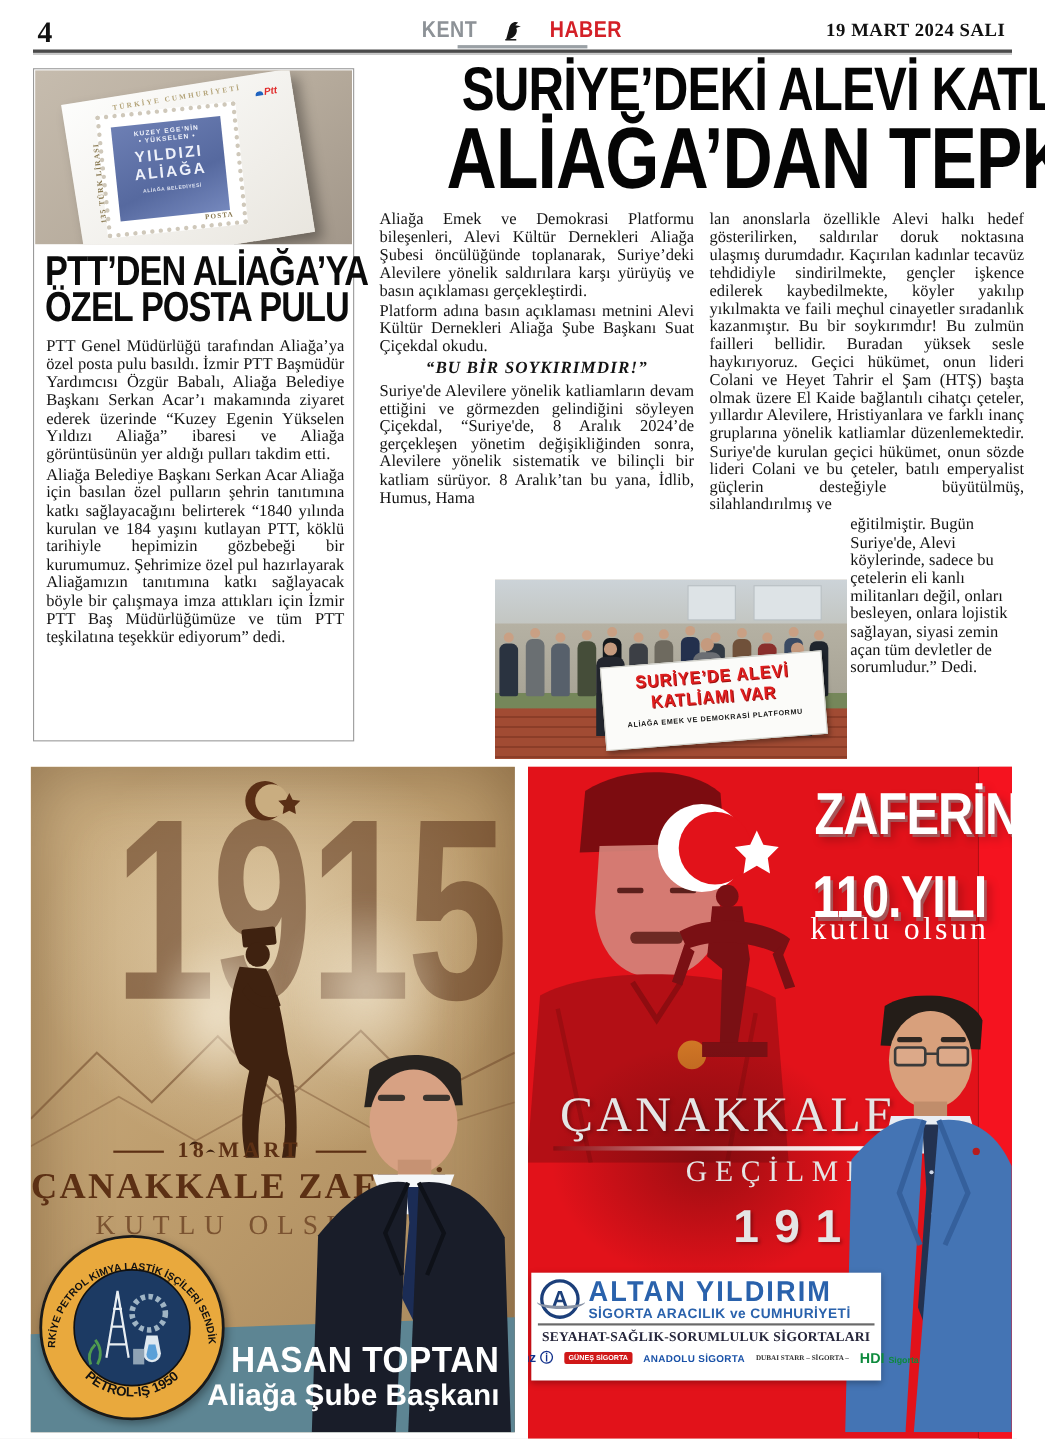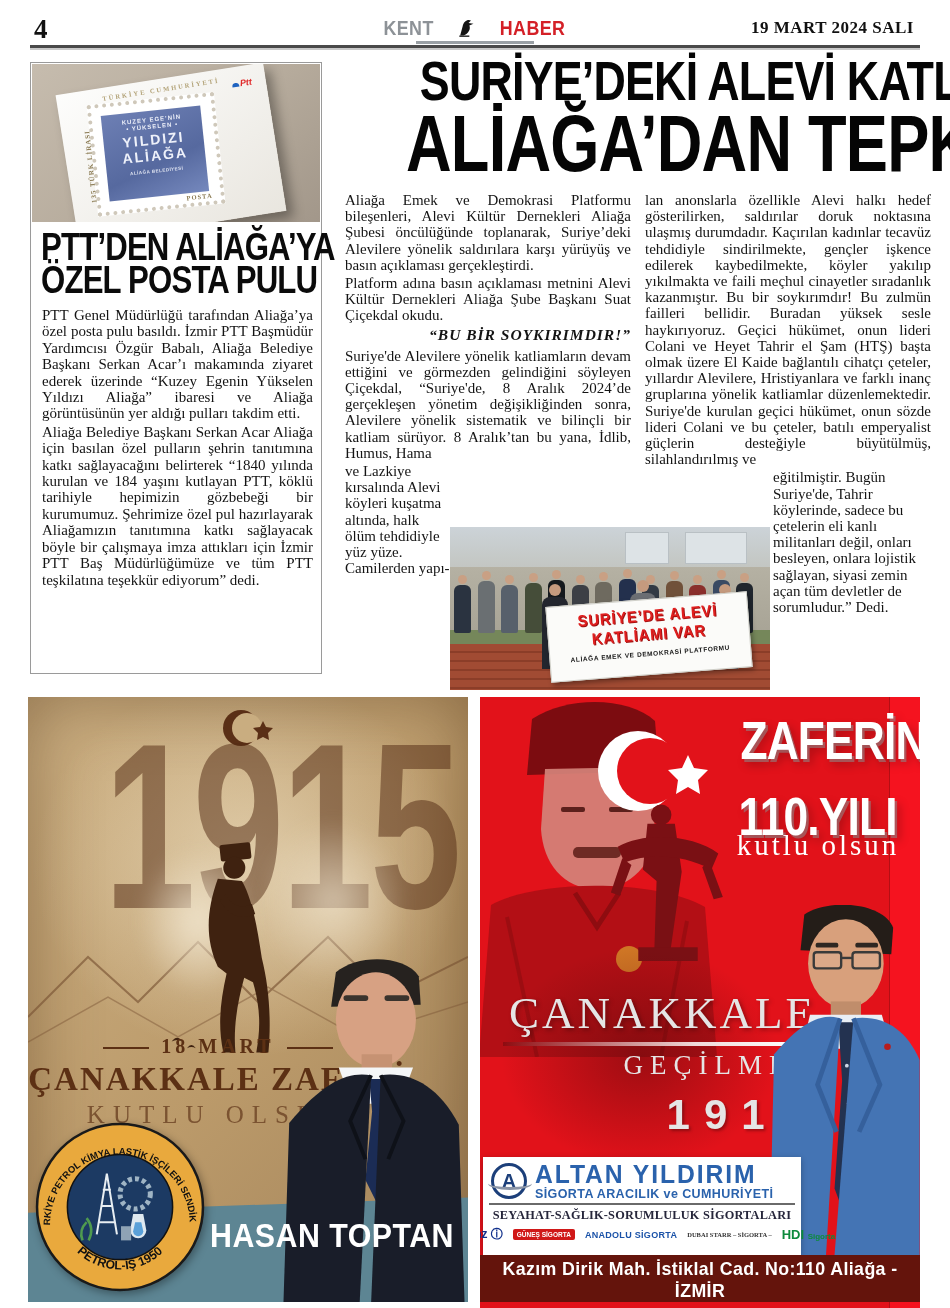--- a/index.html
+++ b/index.html
@@ -49,21 +49,21 @@
   
   .main-art{position:absolute;left:333px;top:55px;width:600px;height:635px}
   .mh{-webkit-user-select:none;text-align:center;color:#050505;white-space:nowrap}
   .mh1{font:900 56px "Liberation Sans",sans-serif;line-height:52px;letter-spacing:-1px}
   .mh1 span,.mh2 span{display:inline-block;transform:scaleX(.8);transform-origin:center}
   .mh2{font:900 79px "Liberation Sans",sans-serif;line-height:70px;letter-spacing:-1px;margin-top:2px}
   .col{position:absolute;top:137px;width:286px;font:15px/16.2px "Liberation Serif",serif;color:#141414;text-align:justify}
   .col1{left:12px}
   .col2{left:312px}
   .col p+p{margin-top:2px}
-  .subhead{font:900 italic 15.5px "Liberation Serif",serif;letter-spacing:1px;margin:12px 0 4px;text-align:right}
+  .subhead{font:900 italic 15.5px "Liberation Serif",serif;letter-spacing:1px;margin:12px 0 4px;text-align:center}
   .wrap-narrow1{width:106px;text-align:left}
   .wrap-narrow2{width:158px;margin-left:128px;text-align:left}
 
   
   .photo{position:absolute;left:117px;top:472px;width:320px;height:163px;overflow:hidden;background:#b7b3a6}
   .photo .sky{position:absolute;left:0;top:0;right:0;height:40px;background:linear-gradient(#ccd3d8,#c3c6c2)}
   .photo .bld{position:absolute;top:6px;width:42px;height:30px;background:#dde3e6;box-shadow:0 0 0 1px #b9c0c4}
   .photo .wall{position:absolute;left:0;top:40px;right:0;height:66px;background:linear-gradient(#b5b1a3,#a8a496)}
   .photo .grass{position:absolute;left:0;top:103px;right:0;height:16px;background:#75875a}
   .photo .brick{position:absolute;left:0;top:117px;right:0;bottom:0;
@@ -202,26 +202,25 @@
 
   <div class="main-art">
     <div class="mh mh1"><span>SURİYE’DEKİ ALEVİ KATLİAMINA</span></div>
     <div class="mh mh2"><span>ALİAĞA’DAN TEPKİ</span></div>
 
     <div class="col col1">
       <p>Aliağa Emek ve Demokrasi Platformu bileşenleri, Alevi Kültür Dernekleri Aliağa Şubesi öncülüğünde toplanarak, Suriye’deki Alevilere yönelik saldırılara karşı yürüyüş ve basın açıklaması gerçekleştirdi.</p>
       <p>Platform adına basın açıklaması metnini Alevi Kültür Dernekleri Aliağa Şube Başkanı Suat Çiçekdal okudu.</p>
       <p class="subhead">“BU BİR SOYKIRIMDIR!”</p>
       <p>Suriye'de Alevilere yönelik katliamların devam ettiğini ve görmezden gelindiğini söyleyen Çiçekdal, “Suriye'de, 8 Aralık 2024’de gerçekleşen yönetim değişikliğinden sonra, Alevilere yönelik sistematik ve bilinçli bir katliam sürüyor. 8 Aralık’tan bu yana, İdlib, Humus, Hama</p>
-      <p class="wrap-narrow1">ve Lazkiye kırsalında Alevi köyleri kuşatma altında, halk ölüm tehdidiyle yüz yüze. Camilerden yapı-</p>
     </div>
 
     <div class="col col2">
       <p>lan anonslarla özellikle Alevi halkı hedef gösterilirken, saldırılar doruk noktasına ulaşmış durumdadır. Kaçırılan kadınlar tecavüz tehdidiyle sindirilmekte, gençler işkence edilerek kaybedilmekte, köyler yakılıp yıkılmakta ve faili meçhul cinayetler sıradanlık kazanmıştır. Bu bir soykırımdır! Bu zulmün failleri bellidir. Buradan yüksek sesle haykırıyoruz. Geçici hükümet, onun lideri Colani ve Heyet Tahrir el Şam (HTŞ) başta olmak üzere El Kaide bağlantılı cihatçı çeteler, yıllardır Alevilere, Hristiyanlara ve farklı inanç gruplarına yönelik katliamlar düzenlemektedir. Suriye'de kurulan geçici hükümet, onun sözde lideri Colani ve bu çeteler, batılı emperyalist güçlerin desteğiyle büyütülmüş, silahlandırılmış ve</p>
-      <p class="wrap-narrow2">eğitilmiştir. Bugün Suriye'de, Tahrir köylerinde, sadece bu çetelerin eli kanlı militanları değil, onları besleyen, onlara lojistik sağlayan, siyasi zemin açan tüm devletler de sorumludur.” Dedi.</p>
+      <p class="wrap-narrow2">eğitilmiştir. Bugün Suriye'de, Alevi köylerinde, sadece bu çetelerin eli kanlı militanları değil, onları besleyen, onlara lojistik sağlayan, siyasi zemin açan tüm devletler de sorumludur.” Dedi.</p>
     </div>
 
     <div class="photo">
       <div class="sky"></div>
       <div class="bld" style="left:176px"></div>
       <div class="bld" style="left:236px;width:60px"></div>
       <div class="wall"></div>
       <div class="grass"></div>
       <div class="brick"></div>
       <div class="crowd">
@@ -283,20 +282,21 @@
       <rect x="106" y="38" width="26" height="6" rx="3" fill="#3a332d"></rect>
       <rect x="82" y="100" width="32" height="20" fill="#c69273"></rect>
       <path d="M58,114 L136,114 L122,152 L72,152 Z" fill="#f4f6f8"></path>
       <path d="M90,126 L106,126 L103,160 L110,232 L97,254 L86,232 L93,160 Z" fill="#1b2c55"></path>
       <path d="M6,172 C44,126 70,118 92,122 L80,360 L0,360 Z" fill="#191d29"></path>
       <path d="M102,122 C132,118 162,132 184,174 L190,360 L92,360 Z" fill="#191d29"></path>
       <path d="M92,122 L70,170 L86,210" stroke="#0e1118" stroke-width="4" fill="none"></path>
       <path d="M102,122 L126,170 L110,210" stroke="#0e1118" stroke-width="4" fill="none"></path>
     </svg>
     <div class="lname">HASAN TOPTAN</div>
+    <div class="lrole">Aliağa Şube Başkanı</div>
     <svg class="union" width="172" height="172" viewBox="0 0 170 170">
       <circle cx="85" cy="85" r="82" fill="#e9a93d" stroke="#1a1a1a" stroke-width="2.5"></circle>
       <circle cx="85" cy="85" r="52" fill="#1c3a63" stroke="#111" stroke-width="1.5"></circle>
       <defs>
         <path id="arcTop" d="M 16,102 A 69,69 0 1 1 154,102"></path>
         <path id="arcBot" d="M 32,116 A 61,61 0 0 0 138,116"></path>
       </defs>
       <text font-size="9.3" font-weight="bold" fill="#111" font-family="Liberation Sans,sans-serif">
         <textPath href="#arcTop" startOffset="50%" text-anchor="middle">TÜRKİYE PETROL KİMYA LASTİK İŞÇİLERİ SENDİKASI</textPath>
       </text>
@@ -385,19 +385,15 @@
         <div>SEYAHAT-SAĞLIK-SORUMLULUK SİGORTALARI</div>
       </div>
       <div class="partners">
         <span class="pl p-allianz">Allianz ⓘ</span>
         <span class="pl p-gunes">GÜNEŞ SİGORTA</span>
         <span class="pl p-anadolu">ANADOLU SİGORTA</span>
         <span class="pl p-dubai">DUBAI STARR – SİGORTA –</span>
         <span class="pl p-hdi"><span>HDI</span> <small>Sigorta</small></span>
       </div>
     </div>
-    <div class="adbar">
-      <div class="a1">Kazım Dirik Mah. İstiklal Cad. No:110  Aliağa - İZMİR</div>
-
-    </div>
   </div>
 
 </div>
 
 </body></html>

